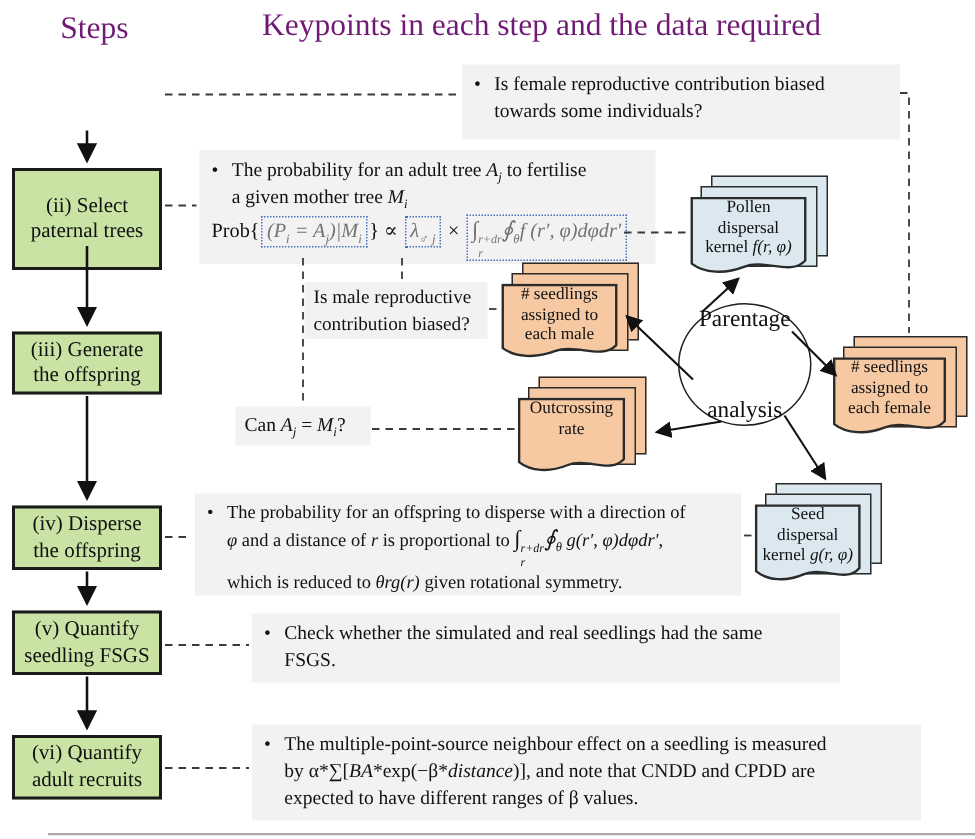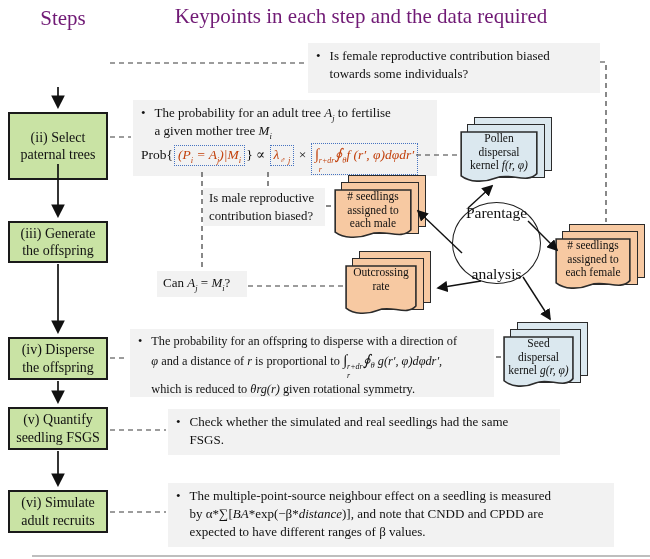--- a/index.html
+++ b/index.html
@@ -17,21 +17,21 @@
   .kp{position:absolute;background:#f2f2f2;box-sizing:border-box;font-size:13px;line-height:1.38;
       padding:4px 6px 4px 8px;}
   .brow{display:flex;gap:9px;}
   .bullet{flex:0 0 auto;}
   .line{white-space:nowrap;}
 
   .mi{font-style:italic;}
   sub{font-size:8.5px;line-height:0;font-style:italic;}
 
   .formula{white-space:nowrap;font-size:13.5px;margin-top:3px;color:#111;}
-  .dbox{display:inline-block;border:1.5px dotted #4673c0;padding:0 3px;color:#c2410c;font-style:italic;margin:0 1px;}
+  .dbox{display:inline-block;border:1.5px dotted #4673c0;padding:0 3px;color:#737373;font-style:italic;margin:0 1px;}
   .ss{display:inline-flex;flex-direction:column;align-items:flex-start;font-size:8px;line-height:1.1;
       vertical-align:-4px;font-style:italic;}
   .bigop{font-size:15px;}
 
   .docstack{position:absolute;}
   .sheet{position:absolute;width:calc(100% - 16px);height:calc(100% - 16px);
          border:1.5px solid #2b2b2b;box-sizing:border-box;}
   .s3{left:14px;top:0;} .s2{left:7px;top:7px;}
   .blue .sheet{background:#dbe8ef;} .orange .sheet{background:#f7c9a2;}
   .front{position:absolute;left:0;top:14px;width:calc(100% - 16px);height:calc(100% - 16px);}
@@ -62,21 +62,21 @@
   <div class="step-box" style="top:221px;height:42px;">
       <span>(iii) Generate the offspring</span>
     </div>
   <div class="step-box" style="top:337px;height:43px;">
       <span>(iv) Disperse the offspring</span>
     </div>
   <div class="step-box" style="top:407px;height:43px;">
       <span>(v) Quantify seedling FSGS</span>
     </div>
   <div class="step-box" style="top:490px;height:43px;">
-      <span>(vi) Simulate adult recruits</span>
+      <span>(vi) Quantify adult recruits</span>
     </div>
 
   <div class="kp" style="left:308px;top:43px;width:292px;height:50px;">
     <div class="brow">
       <span class="bullet">•</span>
       <div>
         <div class="line">Is female reproductive contribution biased</div>
         <div class="line">towards some individuals?</div>
       </div>
     </div>

